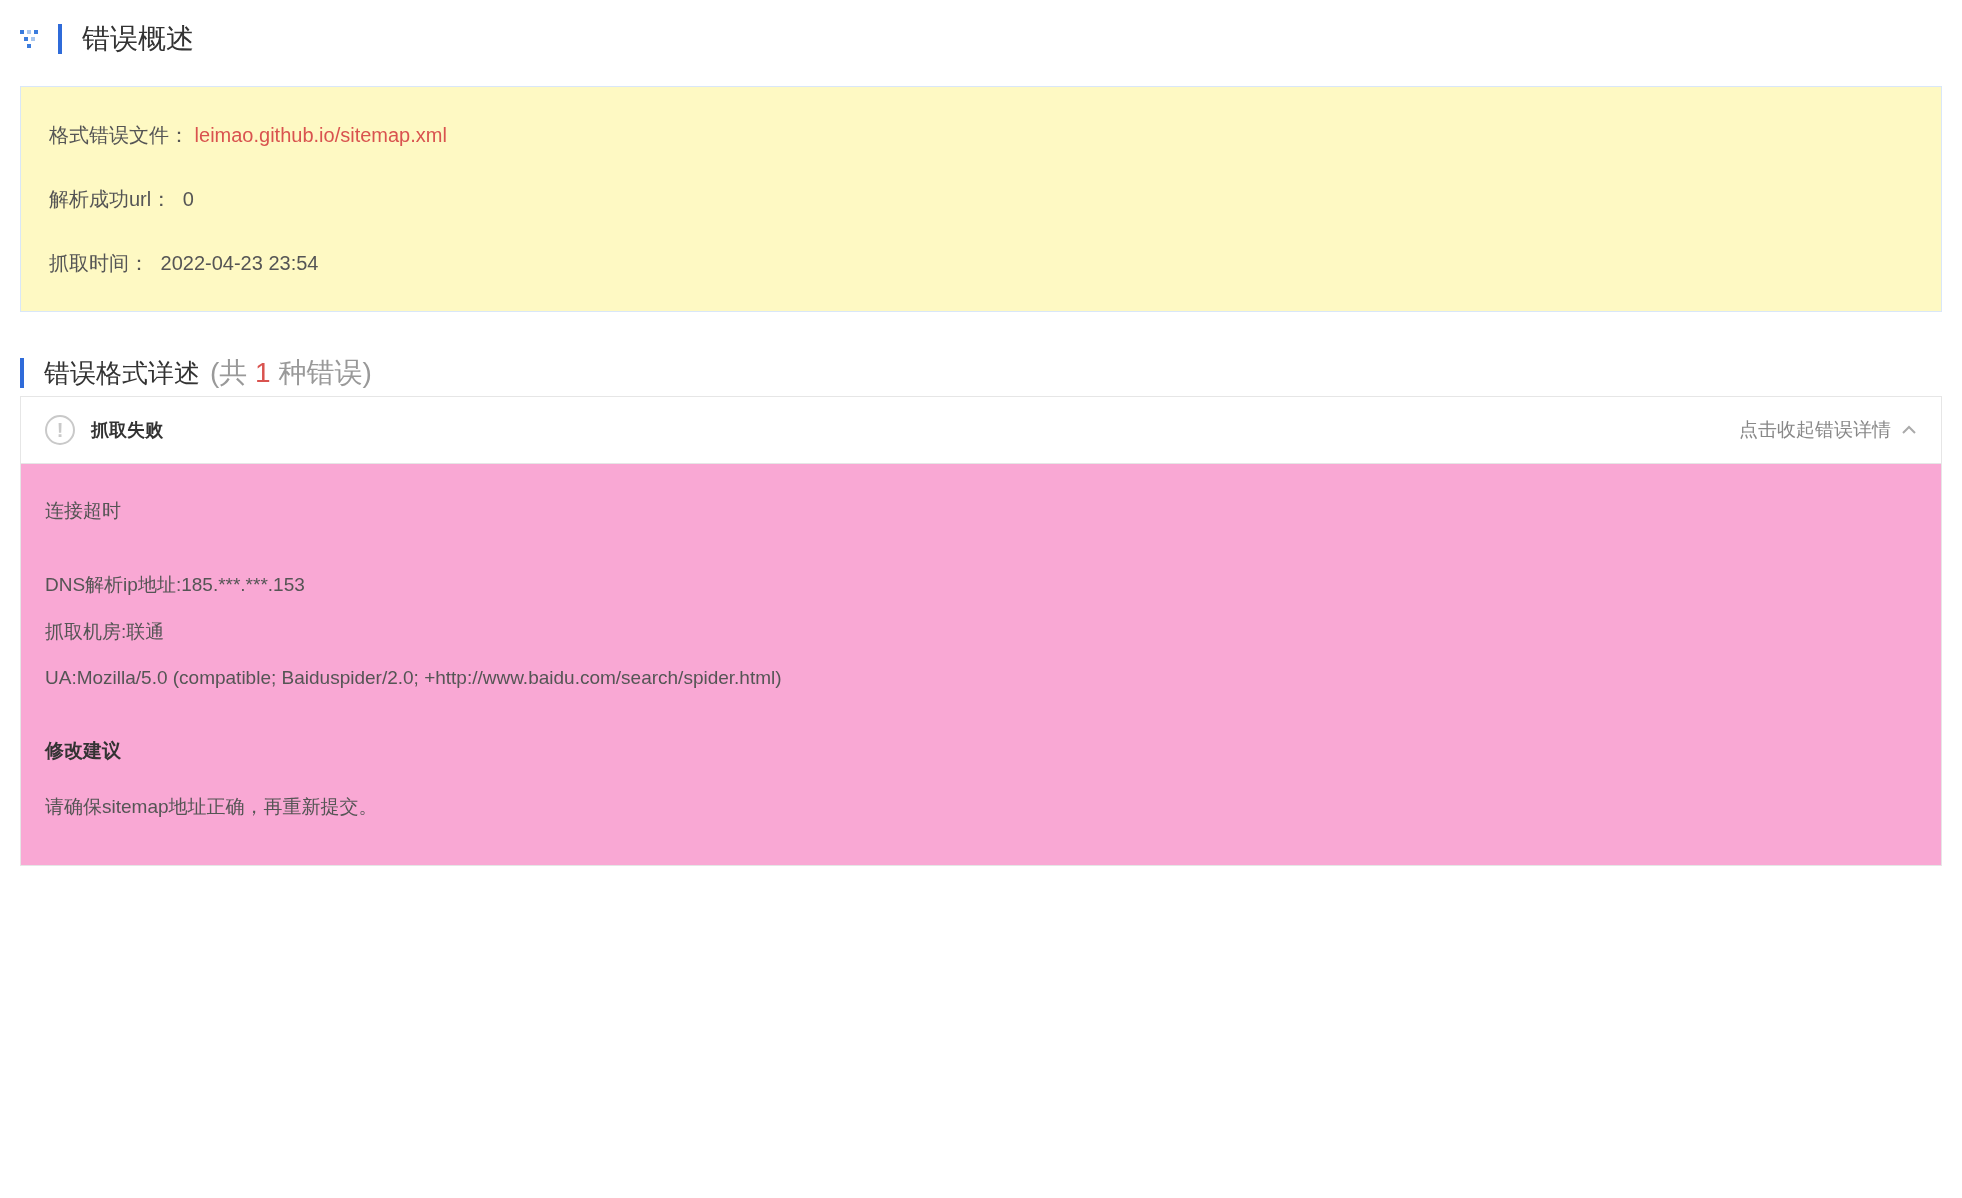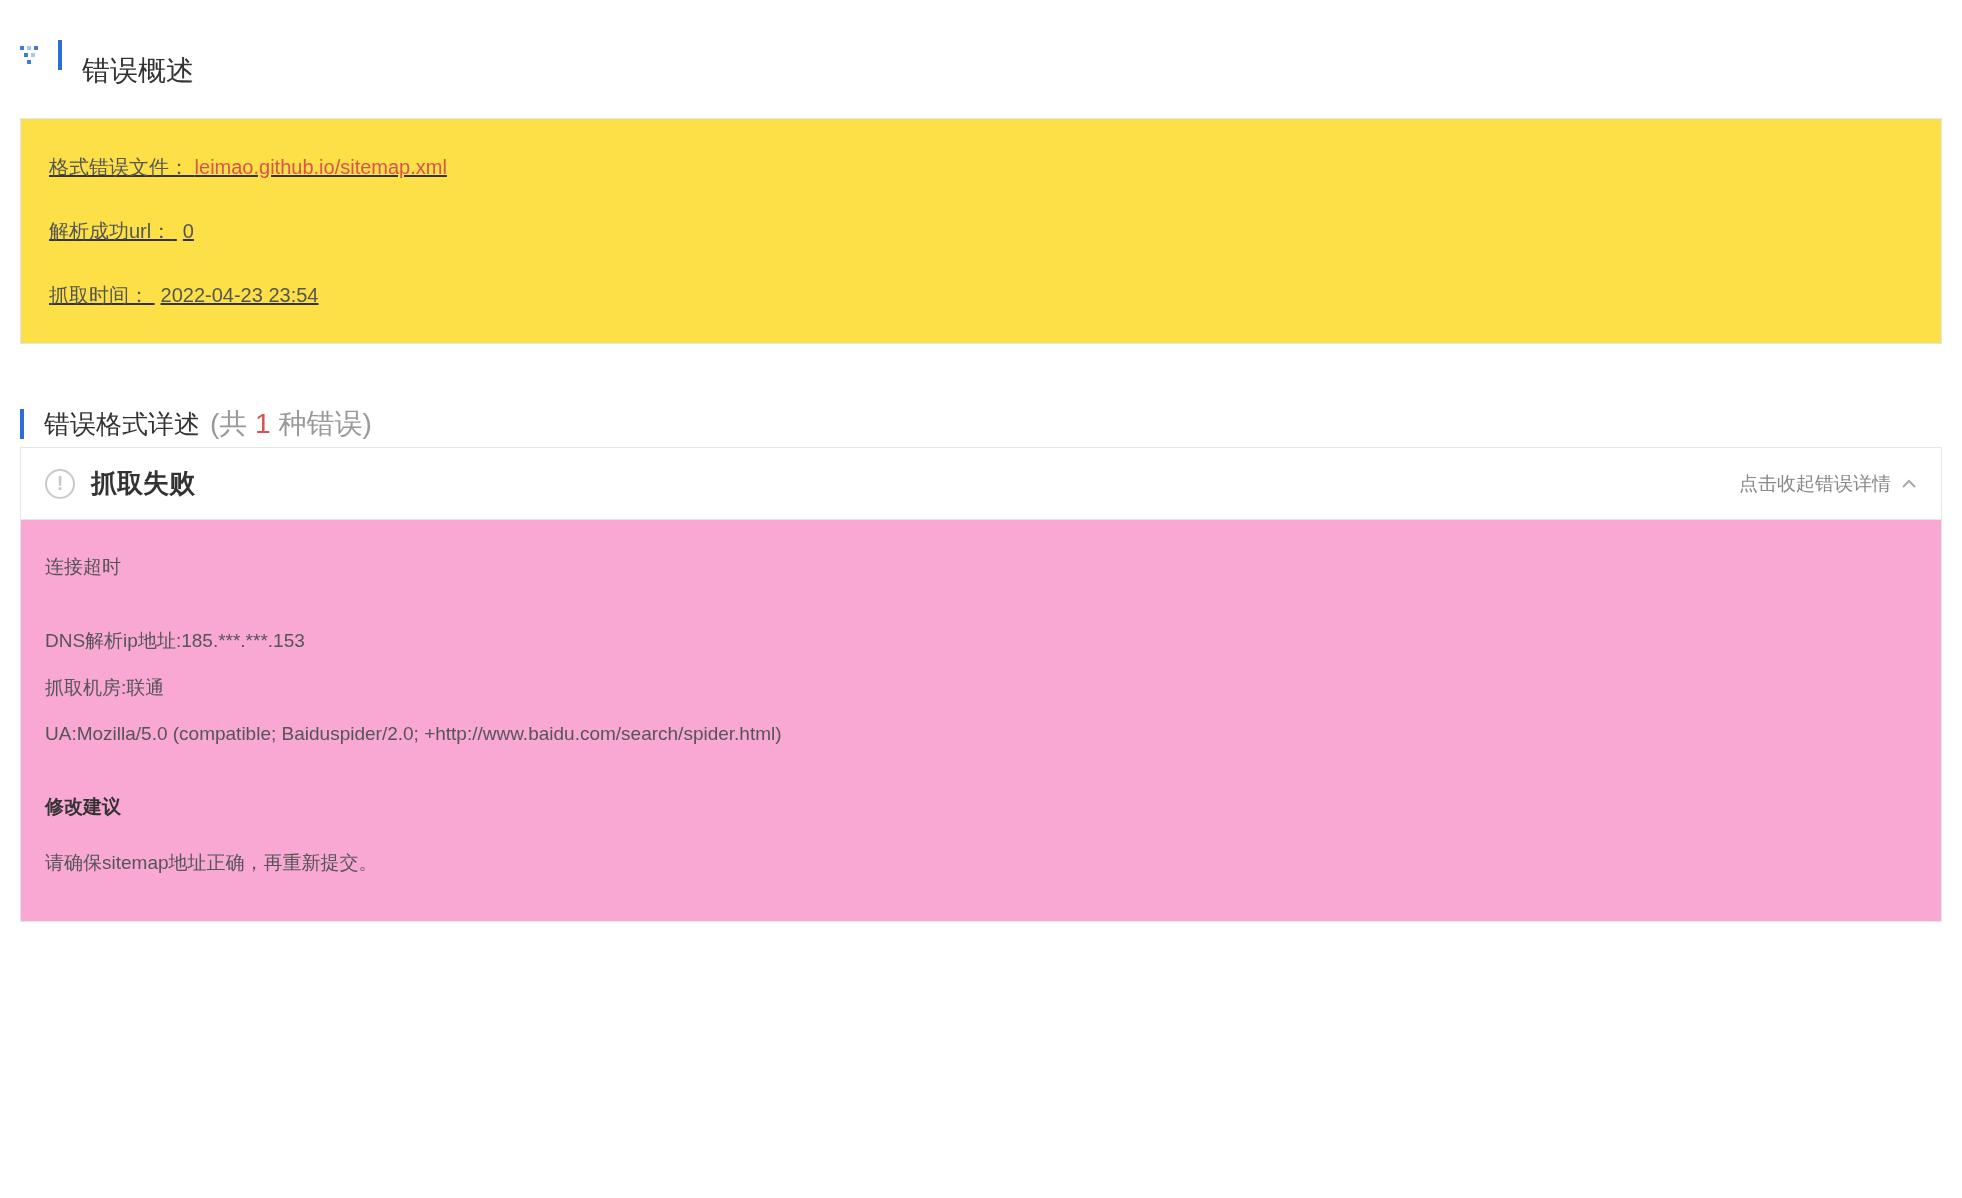--- a/index.html
+++ b/index.html
@@ -33,28 +33,26 @@
     .divider-bar {
       width: 4px;
       height: 30px;
       background: #2f6bd9;
       margin-right: 20px;
     }
     .section-title {
       font-size: 28px;
       font-weight: 500;
       color: #333;
-      margin-top: 32px;
     }
     .overview-box {
-      background: #fde047;
+      background: #fef9c3;
       border: 1px solid #d9e7f8;
       padding: 32px 28px;
-      margin-bottom: 61px;
-      text-decoration: underline;
+      margin-bottom: 42px;
     }
     .overview-row {
       font-size: 20px;
       color: #555;
       line-height: 1.6;
       margin-bottom: 32px;
     }
     .overview-row:last-child {
       margin-bottom: 0;
     }
@@ -108,21 +106,21 @@
       border-radius: 50%;
       display: flex;
       align-items: center;
       justify-content: center;
       margin-right: 16px;
       color: #c9c9c9;
       font-weight: bold;
       font-size: 20px;
     }
     .error-card-title {
-      font-size: 26px;
+      font-size: 18px;
       font-weight: 600;
       color: #333;
     }
     .error-card-toggle {
       display: flex;
       align-items: center;
       font-size: 19px;
       color: #888;
       cursor: pointer;
     }

